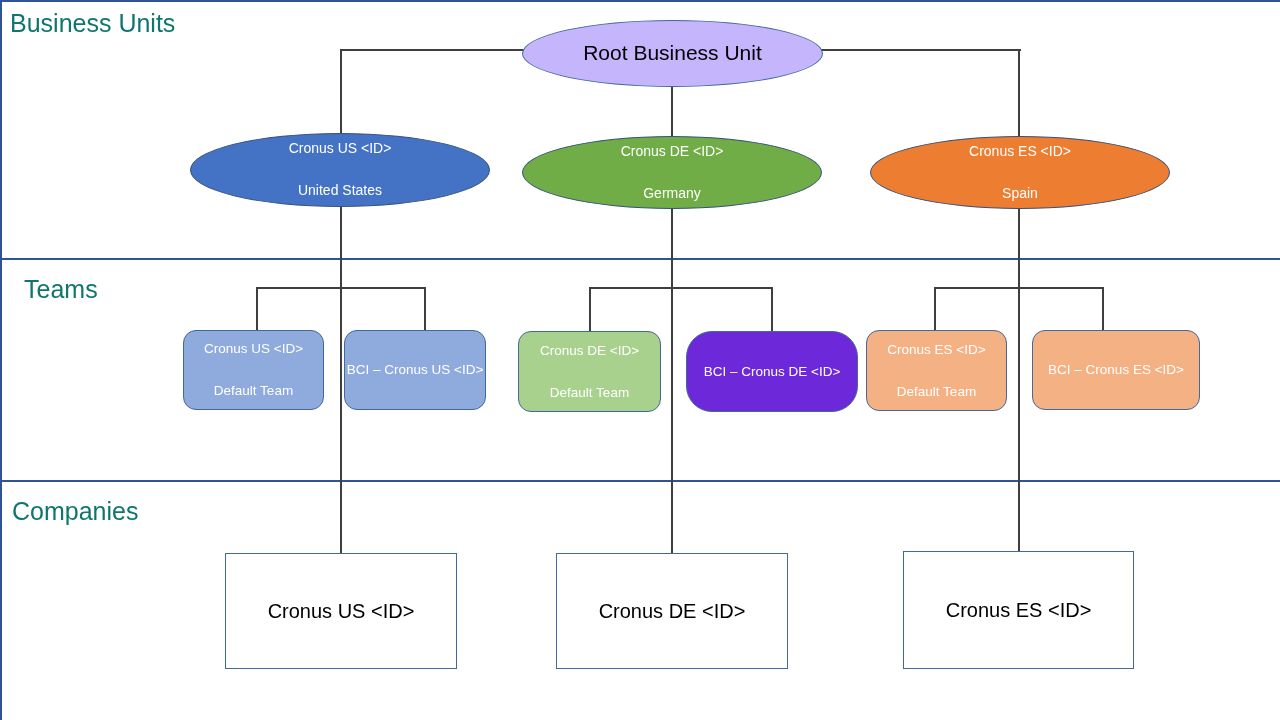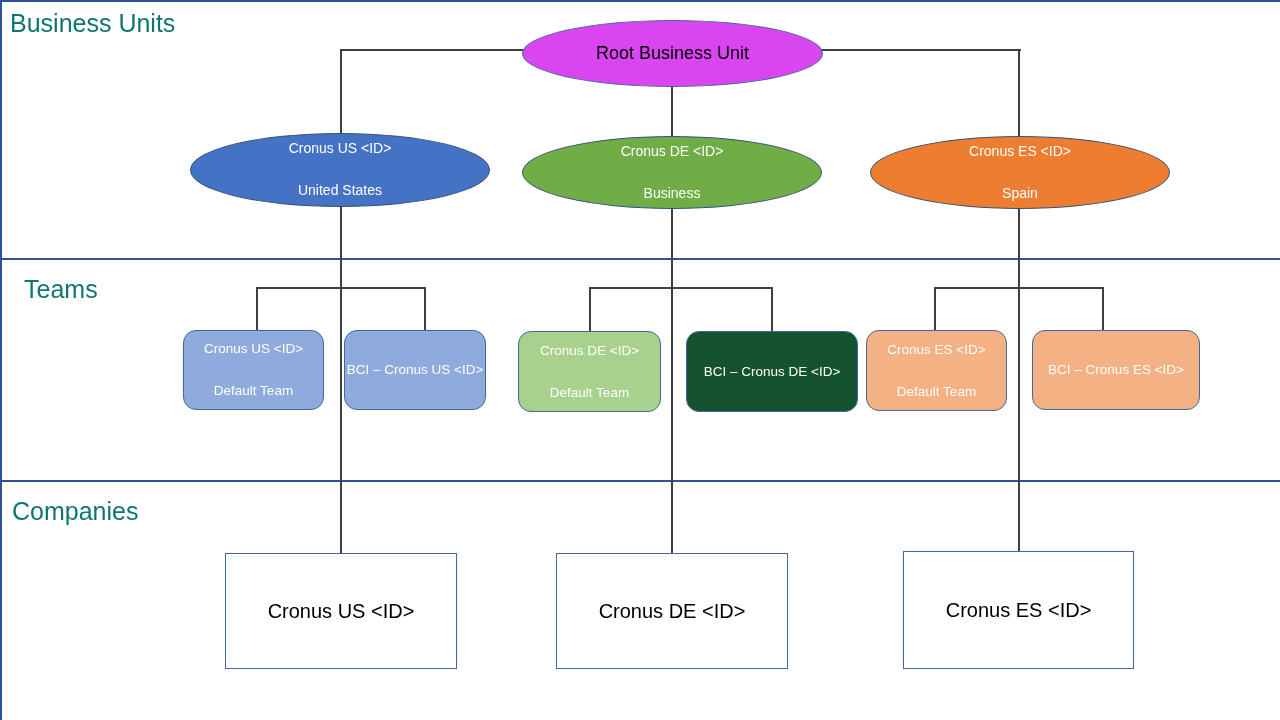--- a/index.html
+++ b/index.html
@@ -57,24 +57,24 @@
     border-radius: 50%;
     box-sizing: border-box;
     display: flex;
     flex-direction: column;
     align-items: center;
     justify-content: center;
     text-align: center;
     line-height: 1.28;
   }
   .ellipse-root {
-    background: #d946ef;
+    background: #c4b5fd;
     border: 1.5px solid #41699b;
     color: #000000;
-    font-size: 18px;
+    font-size: 21px;
   }
   .ellipse-unit {
     border: 1.5px solid #36517c;
     color: #ffffff;
     font-size: 14px;
   }
 
   
   .team-box {
     position: absolute;
@@ -144,21 +144,21 @@
     <span>Root Business Unit</span>
   </div>
 
   <div class="ellipse ellipse-unit" style="left:190px; top:133px; width:300px; height:74px; background:#4472c4;">
     <span>Cronus US &lt;ID&gt;</span>
     <span class="line2">United States</span>
   </div>
 
   <div class="ellipse ellipse-unit" style="left:522px; top:136px; width:300px; height:73px; background:#70ad47;">
     <span>Cronus DE &lt;ID&gt;</span>
-    <span class="line2">Business</span>
+    <span class="line2">Germany</span>
   </div>
 
   <div class="ellipse ellipse-unit" style="left:870px; top:136px; width:300px; height:73px; background:#ed7d31;">
     <span>Cronus ES &lt;ID&gt;</span>
     <span class="line2">Spain</span>
   </div>
 
   <div class="team-box" style="left:183px; top:330px; width:141px; height:80px; background:#8faadc;">
     <span>Cronus US &lt;ID&gt;</span>
     <span class="line2">Default Team</span>
@@ -166,21 +166,21 @@
 
   <div class="team-box" style="left:344px; top:330px; width:142px; height:80px; background:#8faadc;">
     <span>BCI – Cronus US &lt;ID&gt;</span>
   </div>
 
   <div class="team-box" style="left:518px; top:331px; width:143px; height:81px; background:#a9d18e;">
     <span>Cronus DE &lt;ID&gt;</span>
     <span class="line2">Default Team</span>
   </div>
 
-  <div class="team-box" style="left:686px; top:331px; width:172px; height:81px; background:#14532d;">
+  <div class="team-box" style="left:686px; top:331px; width:172px; height:81px; background:#6d28d9;border-radius:26px;">
     <span>BCI – Cronus DE &lt;ID&gt;</span>
   </div>
 
   <div class="team-box" style="left:866px; top:330px; width:141px; height:81px; background:#f4b183;">
     <span>Cronus ES &lt;ID&gt;</span>
     <span class="line2">Default Team</span>
   </div>
 
   <div class="team-box" style="left:1032px; top:330px; width:168px; height:80px; background:#f4b183;">
     <span>BCI – Cronus ES &lt;ID&gt;</span>

